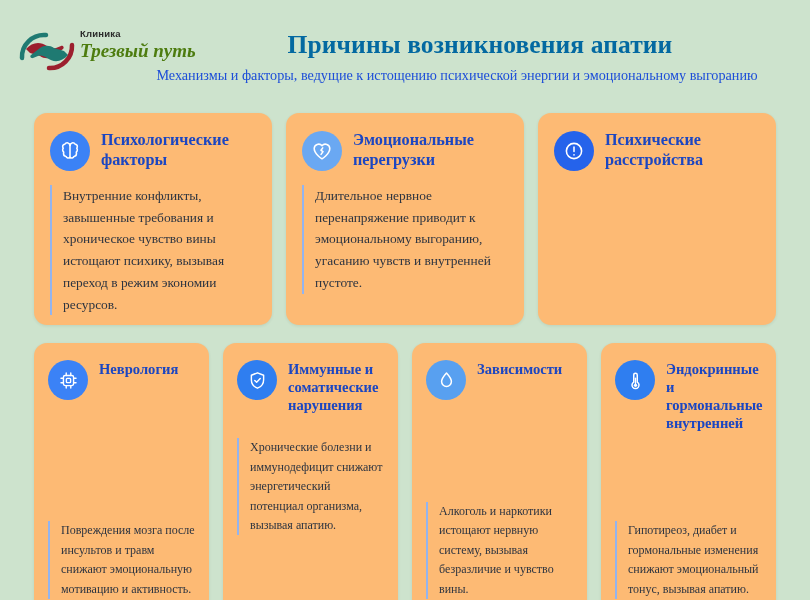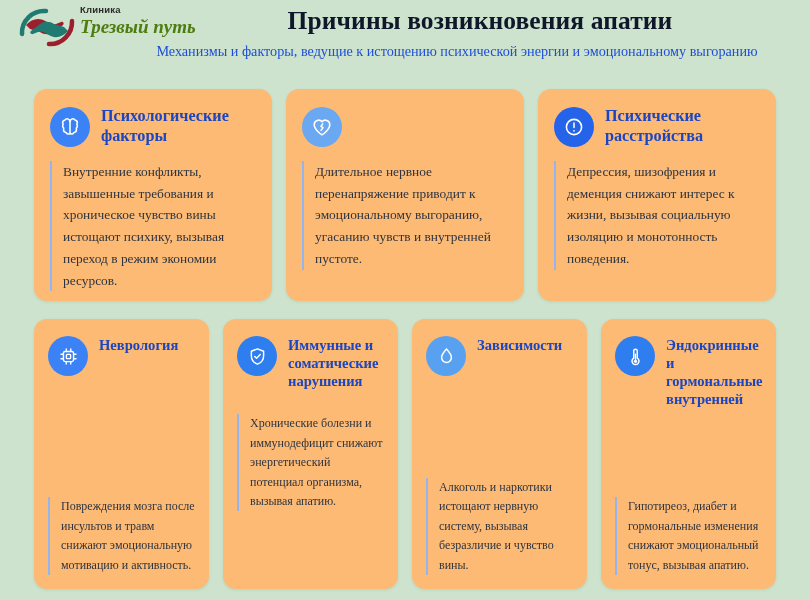--- a/index.html
+++ b/index.html
@@ -63,25 +63,26 @@
     color: #4d7c0f;
     line-height: 1.15;
     margin-top: 1px;
     white-space: nowrap;
   }
 
   .title {
     text-align: center;
     font-size: 25.5px;
     font-weight: bold;
-    color: #0f172a;
+    color: #0369a1;
     letter-spacing: .1px;
     padding-top: 6px;
     padding-left: 150px;
     line-height: 1.15;
+    margin-top: 24px;
   }
 
   .subtitle {
     text-align: center;
     font-size: 14.2px;
     color: #1d4ed8;
     padding-top: 8px;
     padding-left: 120px;
     padding-right: 16px;
     line-height: 1.2;
@@ -199,36 +200,36 @@
   </div>
 
   <div class="card">
     <div class="card-head">
       <div class="icon-badge" style="background:#6aa8f2">
         <svg width="22" height="22" viewBox="0 0 24 24" fill="none" stroke="#ffffff" stroke-width="1.7" stroke-linecap="round" stroke-linejoin="round">
           <path d="M12 20.5S3.5 15.3 3.5 9.3A4.8 4.8 0 0 1 12 6.3a4.8 4.8 0 0 1 8.5 3c0 6-8.5 11.2-8.5 11.2z"></path>
           <path d="M12.8 8.6l-1.9 2.6 2.2 1.5-2.1 3"></path>
         </svg>
       </div>
+      <div class="card-title">Эмоциональные перегрузки</div>
     </div>
     <div class="card-body">Длительное нервное перенапряжение приводит к эмоциональному выгоранию, угасанию чувств и внутренней пустоте.</div>
   </div>
 
   <div class="card">
     <div class="card-head">
       <div class="icon-badge" style="background:#2563eb">
         <svg width="22" height="22" viewBox="0 0 24 24" fill="none" stroke="#ffffff" stroke-width="1.7" stroke-linecap="round" stroke-linejoin="round">
           <circle cx="12" cy="12" r="8.3"></circle>
           <path d="M12 7.6v5"></path>
           <circle cx="12" cy="16.1" r="0.95" fill="#ffffff" stroke="none"></circle>
         </svg>
       </div>
       <div class="card-title">Психические расстройства</div>
     </div>
-    <div class="card-body">Депрессия, шизофрения и деменция снижают интерес к жизни, вызывая социальную изоляцию и монотонность поведения.</div>
   </div>
 
 </div>
 
 <div class="row row-bottom">
 
   <div class="card push-body">
     <div class="card-head">
       <div class="icon-badge" style="background:#3b82f6">
         <svg width="21" height="21" viewBox="0 0 24 24" fill="none" stroke="#ffffff" stroke-width="1.6" stroke-linecap="round" stroke-linejoin="round">

